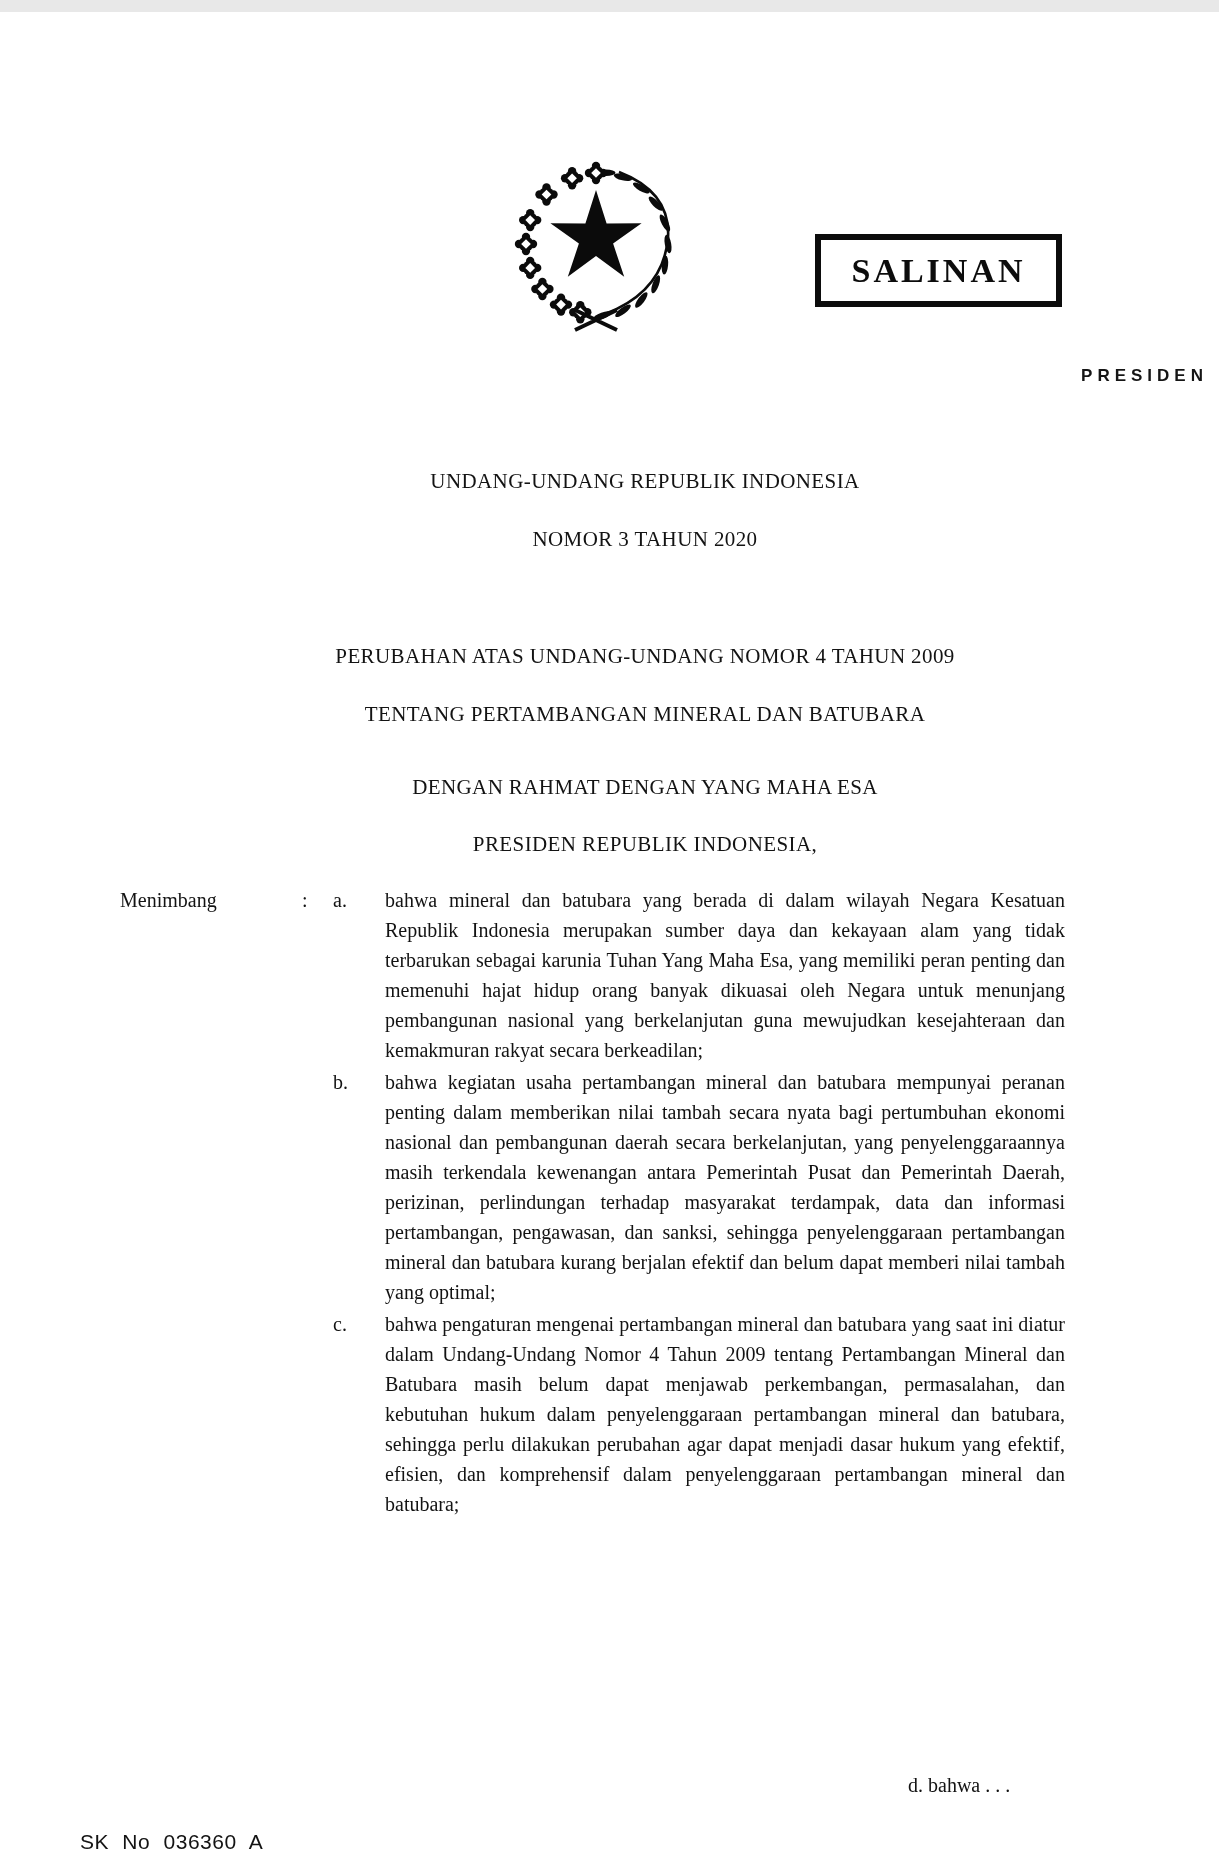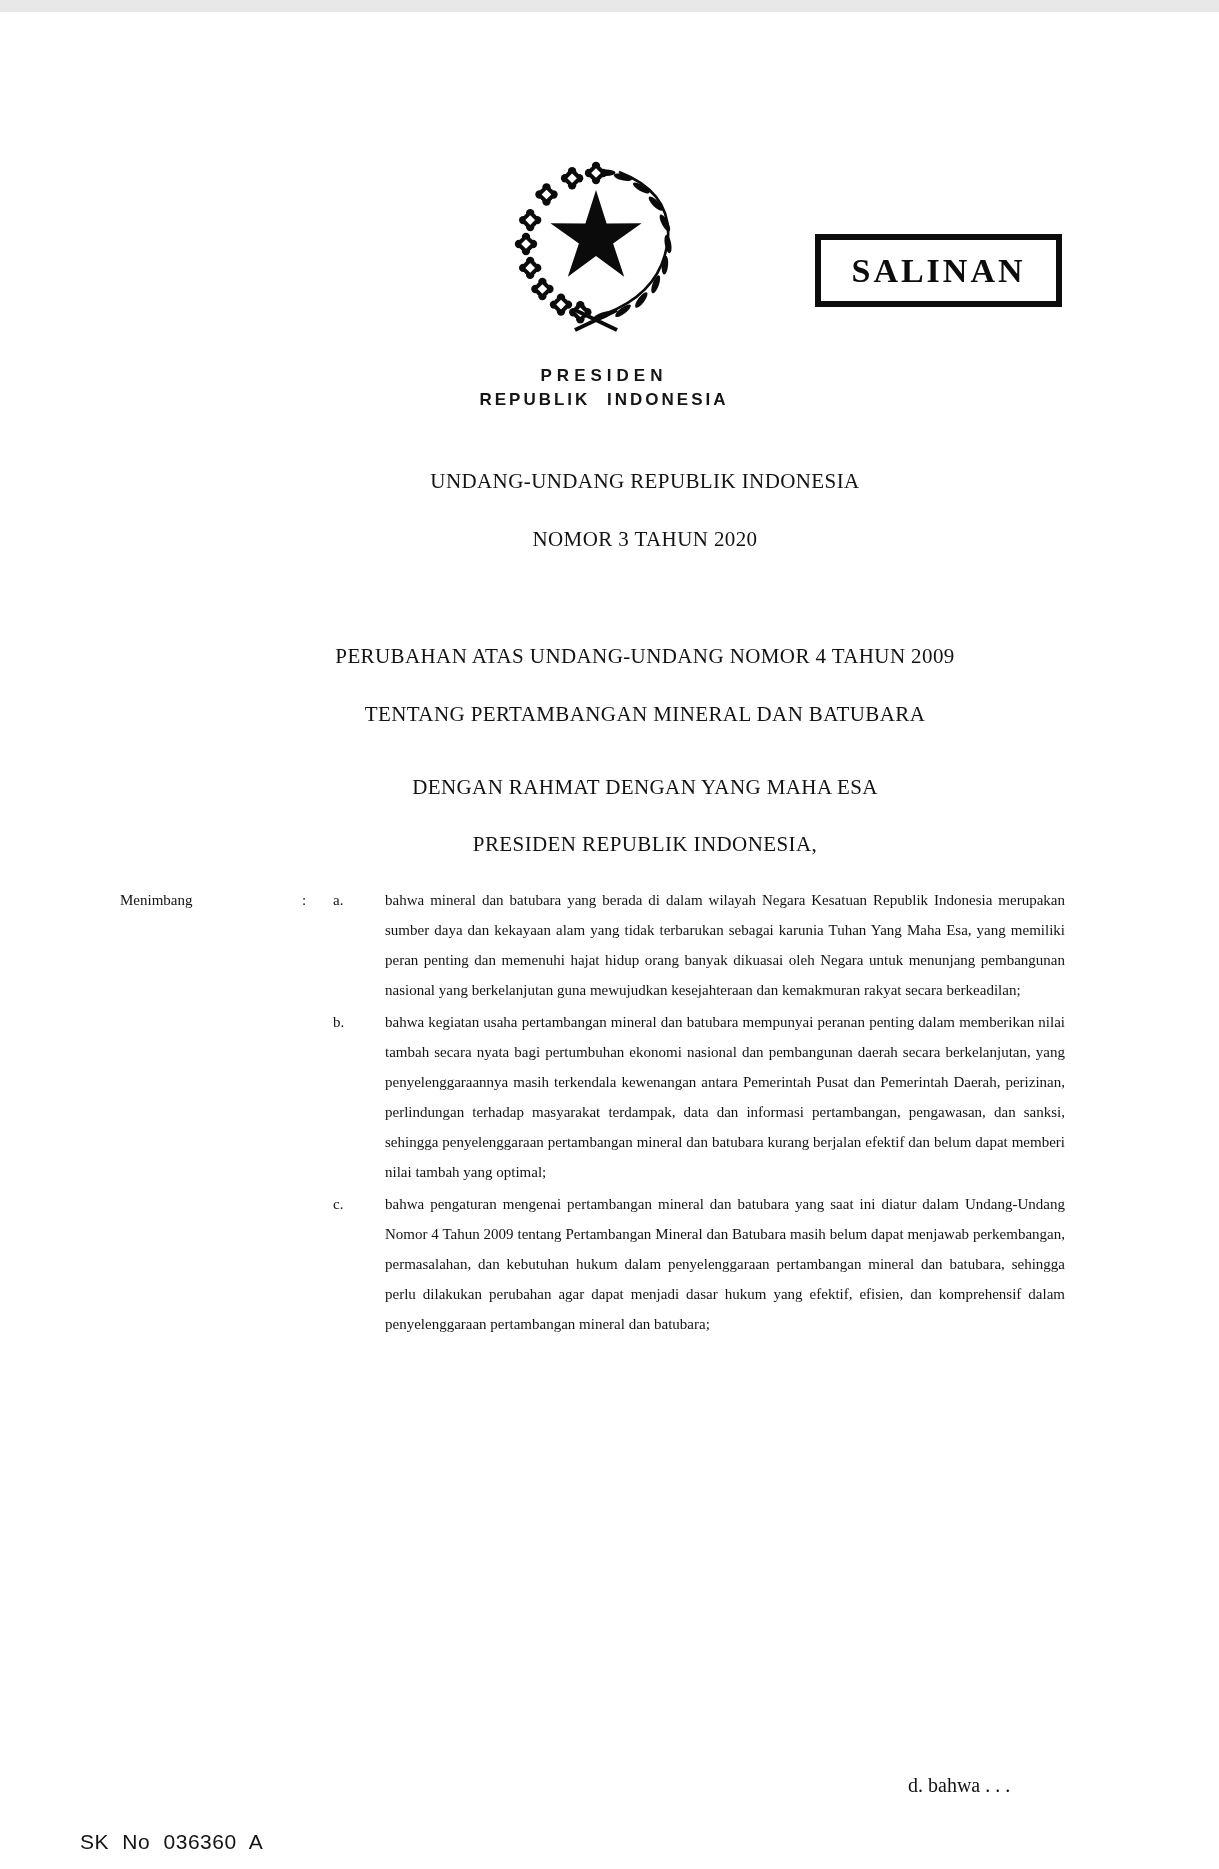--- a/index.html
+++ b/index.html
@@ -12,21 +12,21 @@
     margin:12px auto;
     overflow:hidden;
   }
   .center-col{
     position:absolute;left:0;width:1208px;text-align:center;padding-left:41px;
   }
   .emblem{
     position:absolute;left:505px;top:148px;width:182px;height:178px;
   }
   .letterhead{
-    position:absolute;left:0;top:352px;width:1208px;text-align:center;
+    position:absolute;left:0;top:352px;width:1208px;text-align:right;
     font-family:"Liberation Sans", sans-serif;
     font-weight:bold;color:#151515;
   }
   .letterhead .lh1{font-size:17px;letter-spacing:5px;line-height:24px;}
   .letterhead .lh2{font-size:17px;letter-spacing:3px;word-spacing:9px;line-height:24px;}
   .stamp{
     position:absolute;left:815px;top:222px;width:247px;height:73px;
     border:6px solid #0c0c0c;
     box-sizing:border-box;
     display:flex;align-items:center;justify-content:center;
@@ -35,21 +35,21 @@
   }
   .title-line{
     font-size:21px;letter-spacing:0.4px;line-height:26px;color:#131313;
   }
   .t1{top:456px;} .t2{top:514px;} .t3{top:572px;}
   .t4{top:631px;} .t5{top:689px;}
   .t6{top:762px;} .t7{top:819px;}
   .considering{
     position:absolute;left:120px;top:873px;width:948px;
     display:flex;align-items:flex-start;
-    font-size:15px;line-height:30px;color:#131313;
+    font-size:20px;line-height:30px;color:#131313;
   }
   .considering .label{width:182px;flex:none;}
   .considering .colon{width:31px;flex:none;}
   .items{flex:1;}
   .item{display:flex;align-items:flex-start;margin-bottom:2px;}
   .item .letter{width:52px;flex:none;}
   .item .text{width:680px;text-align:justify;text-align-last:left;}
   .catchword{
     position:absolute;left:908px;top:1762px;width:160px;
     font-size:20px;color:#131313;white-space:nowrap;
@@ -108,21 +108,20 @@
 
     <path d="M 70,170 L 112,150 M 112,170 L 70,150" stroke="#0b0b0b" stroke-width="4" fill="none"></path>
   </svg>
 
   <div class="stamp">
     <span>SALINAN</span>
   </div>
 
   <div class="letterhead">
     <div class="lh1">PRESIDEN</div>
-    <div class="lh2">REPUBLIK INDONESIA</div>
   </div>
 
   <div class="center-col title-line t1">UNDANG-UNDANG REPUBLIK INDONESIA</div>
   <div class="center-col title-line t2">NOMOR 3 TAHUN 2020</div>
   <div class="center-col title-line t4">PERUBAHAN ATAS UNDANG-UNDANG NOMOR 4 TAHUN 2009</div>
   <div class="center-col title-line t5">TENTANG PERTAMBANGAN MINERAL DAN BATUBARA</div>
   <div class="center-col title-line t6">DENGAN RAHMAT DENGAN YANG MAHA ESA</div>
   <div class="center-col title-line t7">PRESIDEN REPUBLIK INDONESIA,</div>
 
   <div class="considering">

